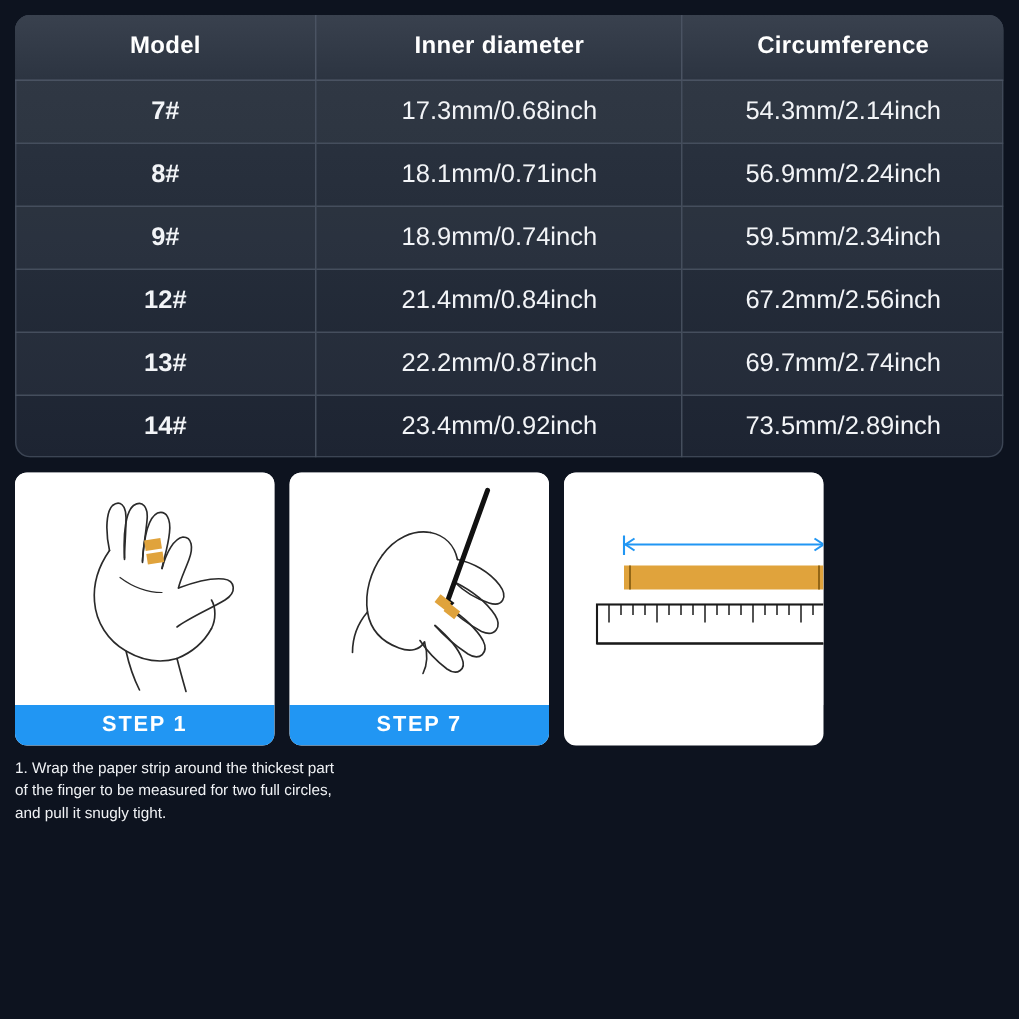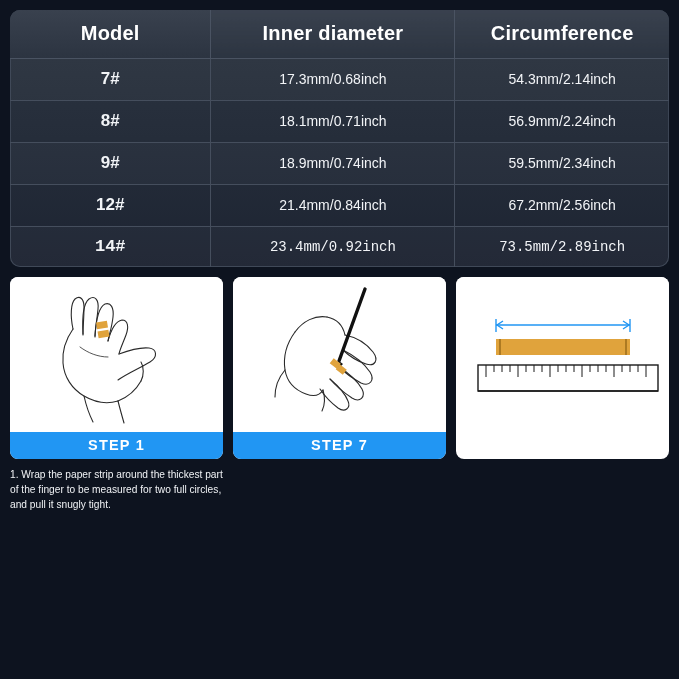--- a/index.html
+++ b/index.html
@@ -34,55 +34,55 @@
   table.size-table {
     border-collapse: collapse;
     width: 100%;
     table-layout: fixed;
   }
   table.size-table col.c1 { width: 30.5%; }
   table.size-table col.c2 { width: 37%; }
   table.size-table col.c3 { width: 32.5%; }
 
   table.size-table th {
-    font-size: 20px;
+    font-size: 16px;
     font-weight: bold;
     padding: 12px 4px 13px 4px;
     text-align: center;
     color: #ffffff;
     border-right: 1px solid #4a5362;
     border-bottom: 1px solid #4a5362;
     background: linear-gradient(180deg,#39414e 0%, #2c3441 100%);
     letter-spacing: 0.2px;
   }
   table.size-table th:last-child { border-right: none; }
 
   table.size-table td {
-    font-size: 14px;
+    font-size: 17px;
     padding: 10px 4px 11px 4px;
     text-align: center;
     color: #f2f4f7;
     border-right: 1px solid #454e5d;
     border-bottom: 1px solid #454e5d;
   }
   table.size-table td:last-child { border-right: none; }
-  table.size-table tr:last-child td { border-bottom: none; font-family: Liberation Mono, monospace; }
+  table.size-table tr:last-child td { border-bottom: none; }
   table.size-table td.model {
     font-weight: bold;
     font-size: 17px;
   }
   table.size-table tr:nth-child(odd) td { background: rgba(255,255,255,0.035); }
   table.size-table tr:nth-child(even) td { background: rgba(255,255,255,0.012); }
 
   
   .steps {
     display: flex;
     gap: 10px;
     margin-top: 10px;
-    width: 659px;
+    width: 539px;
   }
   .step {
     width: 213px;
     background: #ffffff;
     border-radius: 8px;
     overflow: hidden;
     position: relative;
   }
   .step-art {
     height: 155px;
@@ -145,20 +145,25 @@
         </tr>
         <tr>
           <td class="model">9#</td>
           <td>18.9mm/0.74inch</td>
           <td>59.5mm/2.34inch</td>
         </tr>
         <tr>
           <td class="model">12#</td>
           <td>21.4mm/0.84inch</td>
           <td>67.2mm/2.56inch</td>
+        </tr>
+        <tr>
+          <td class="model">13#</td>
+          <td>22.2mm/0.87inch</td>
+          <td>69.7mm/2.74inch</td>
         </tr>
         <tr>
           <td class="model">14#</td>
           <td>23.4mm/0.92inch</td>
           <td>73.5mm/2.89inch</td>
         </tr>
       </tbody>
     </table>
   </div>
 

